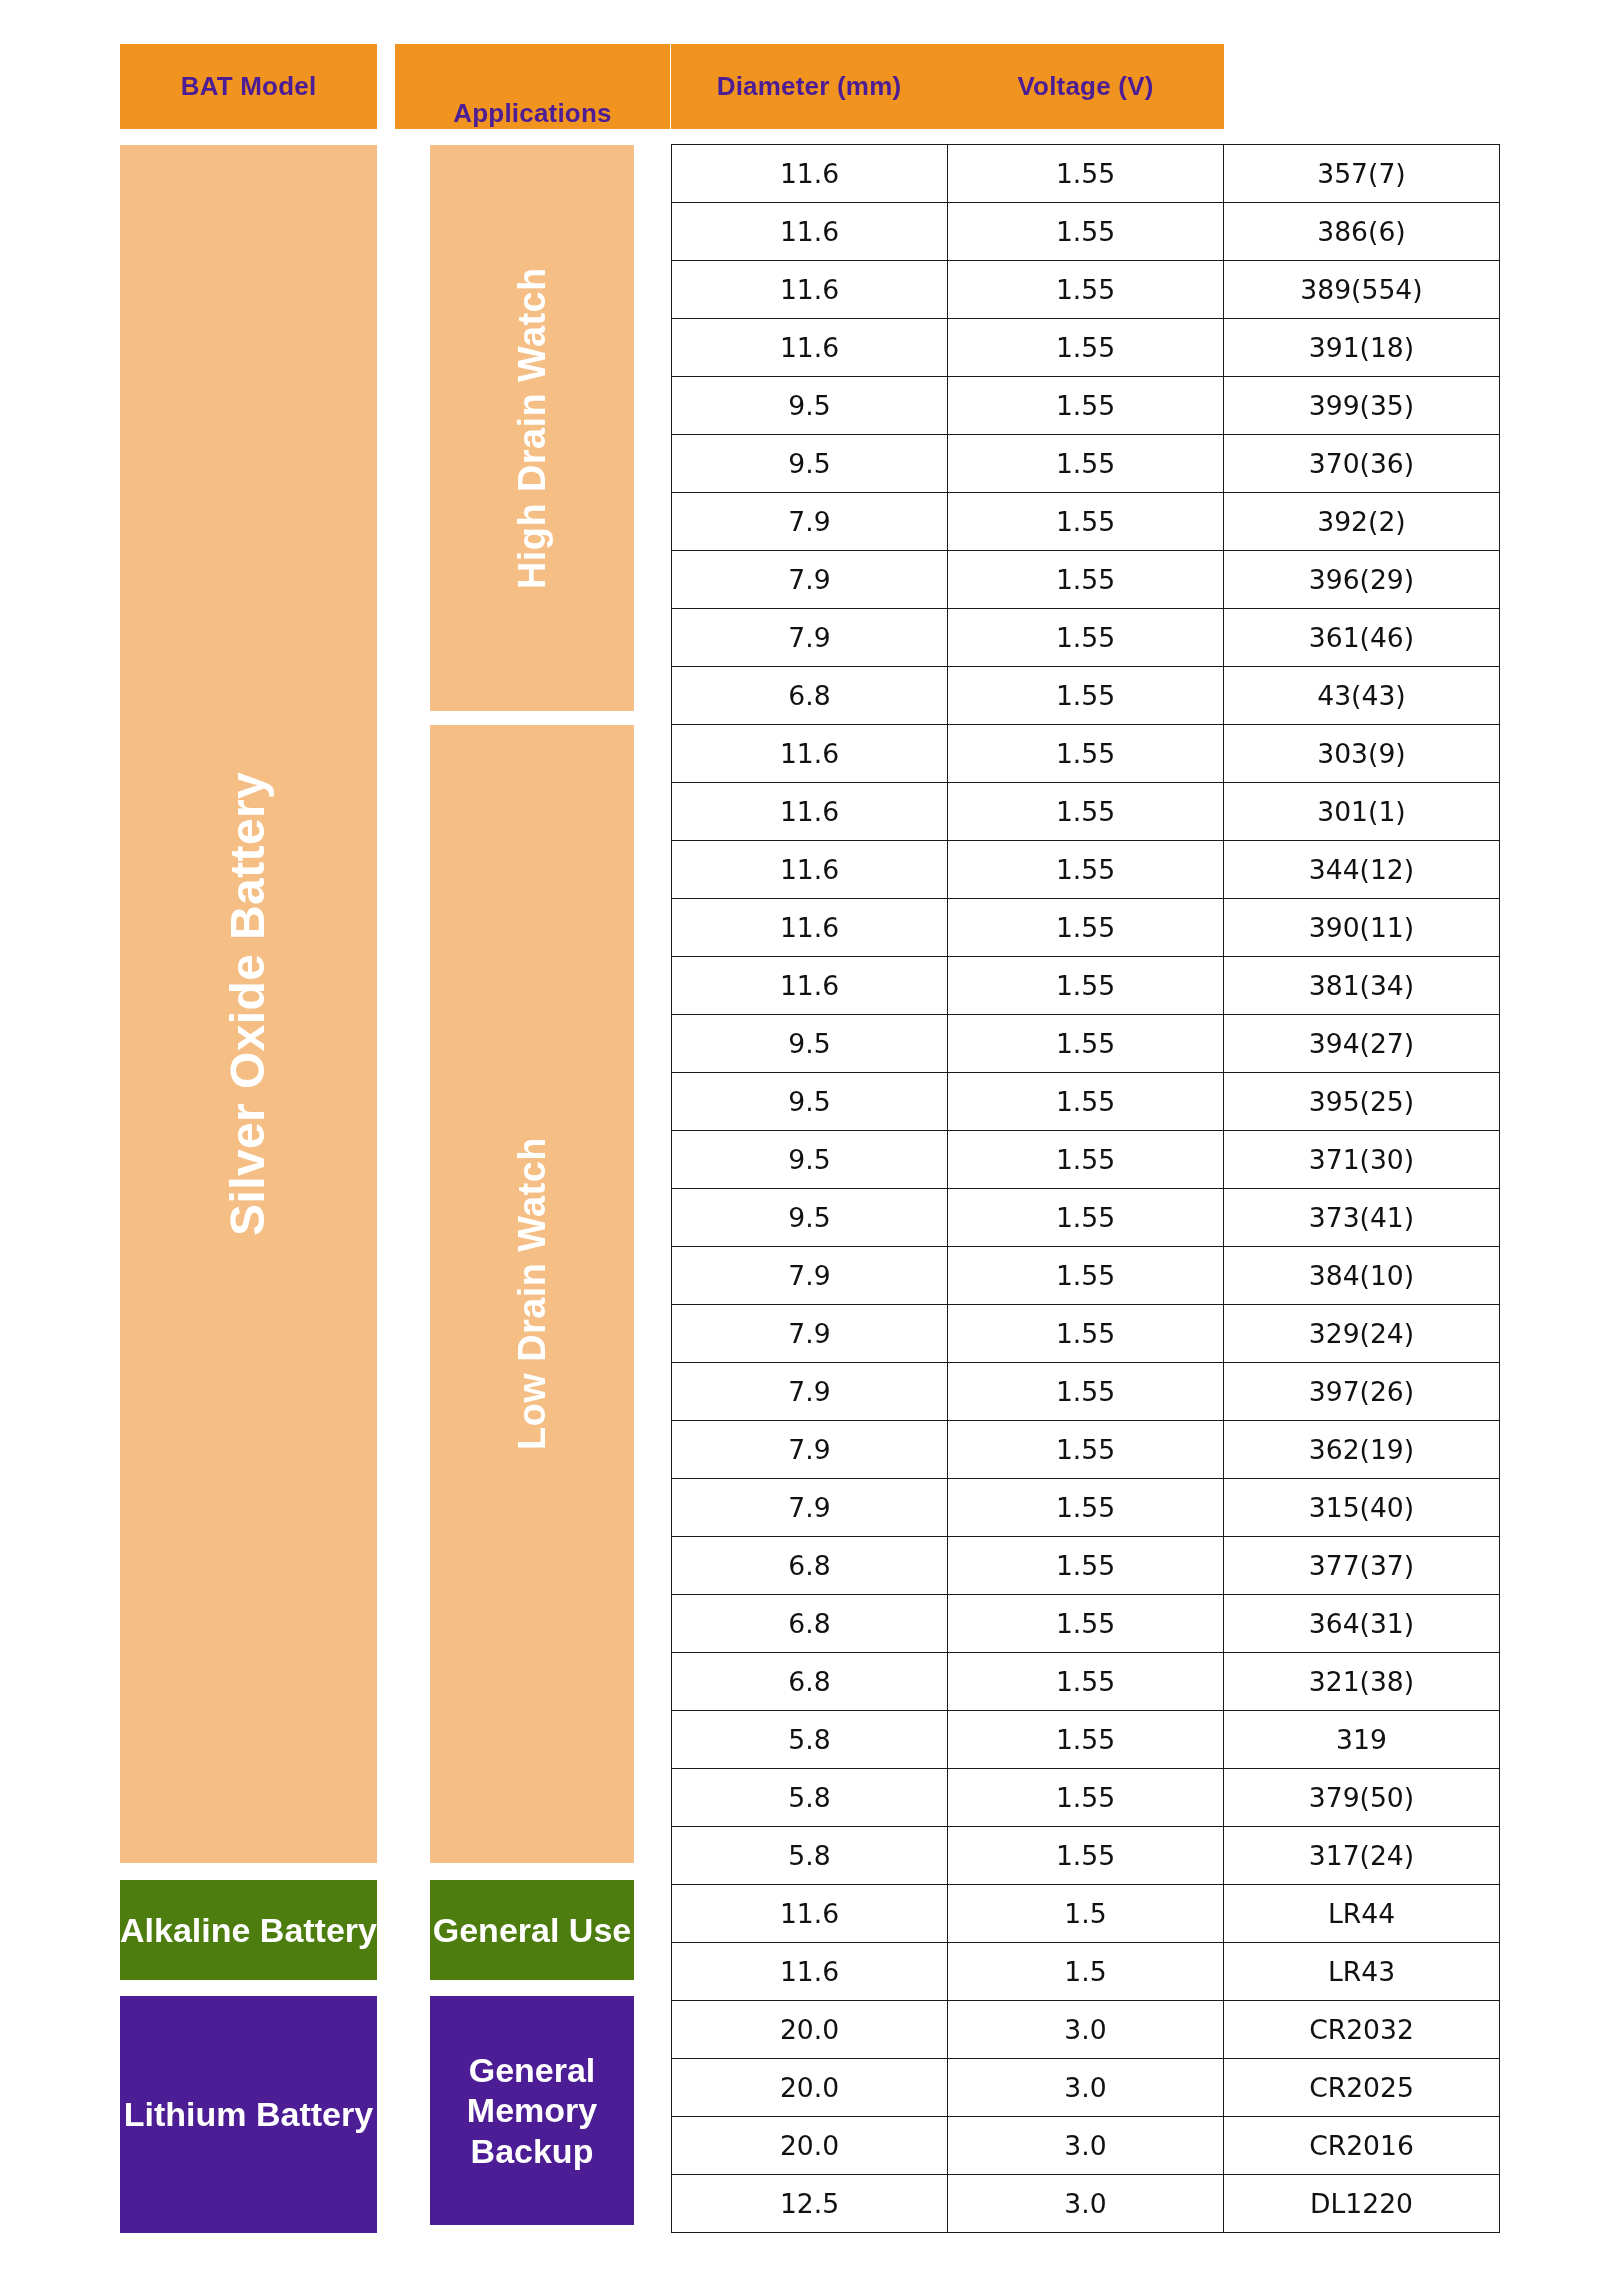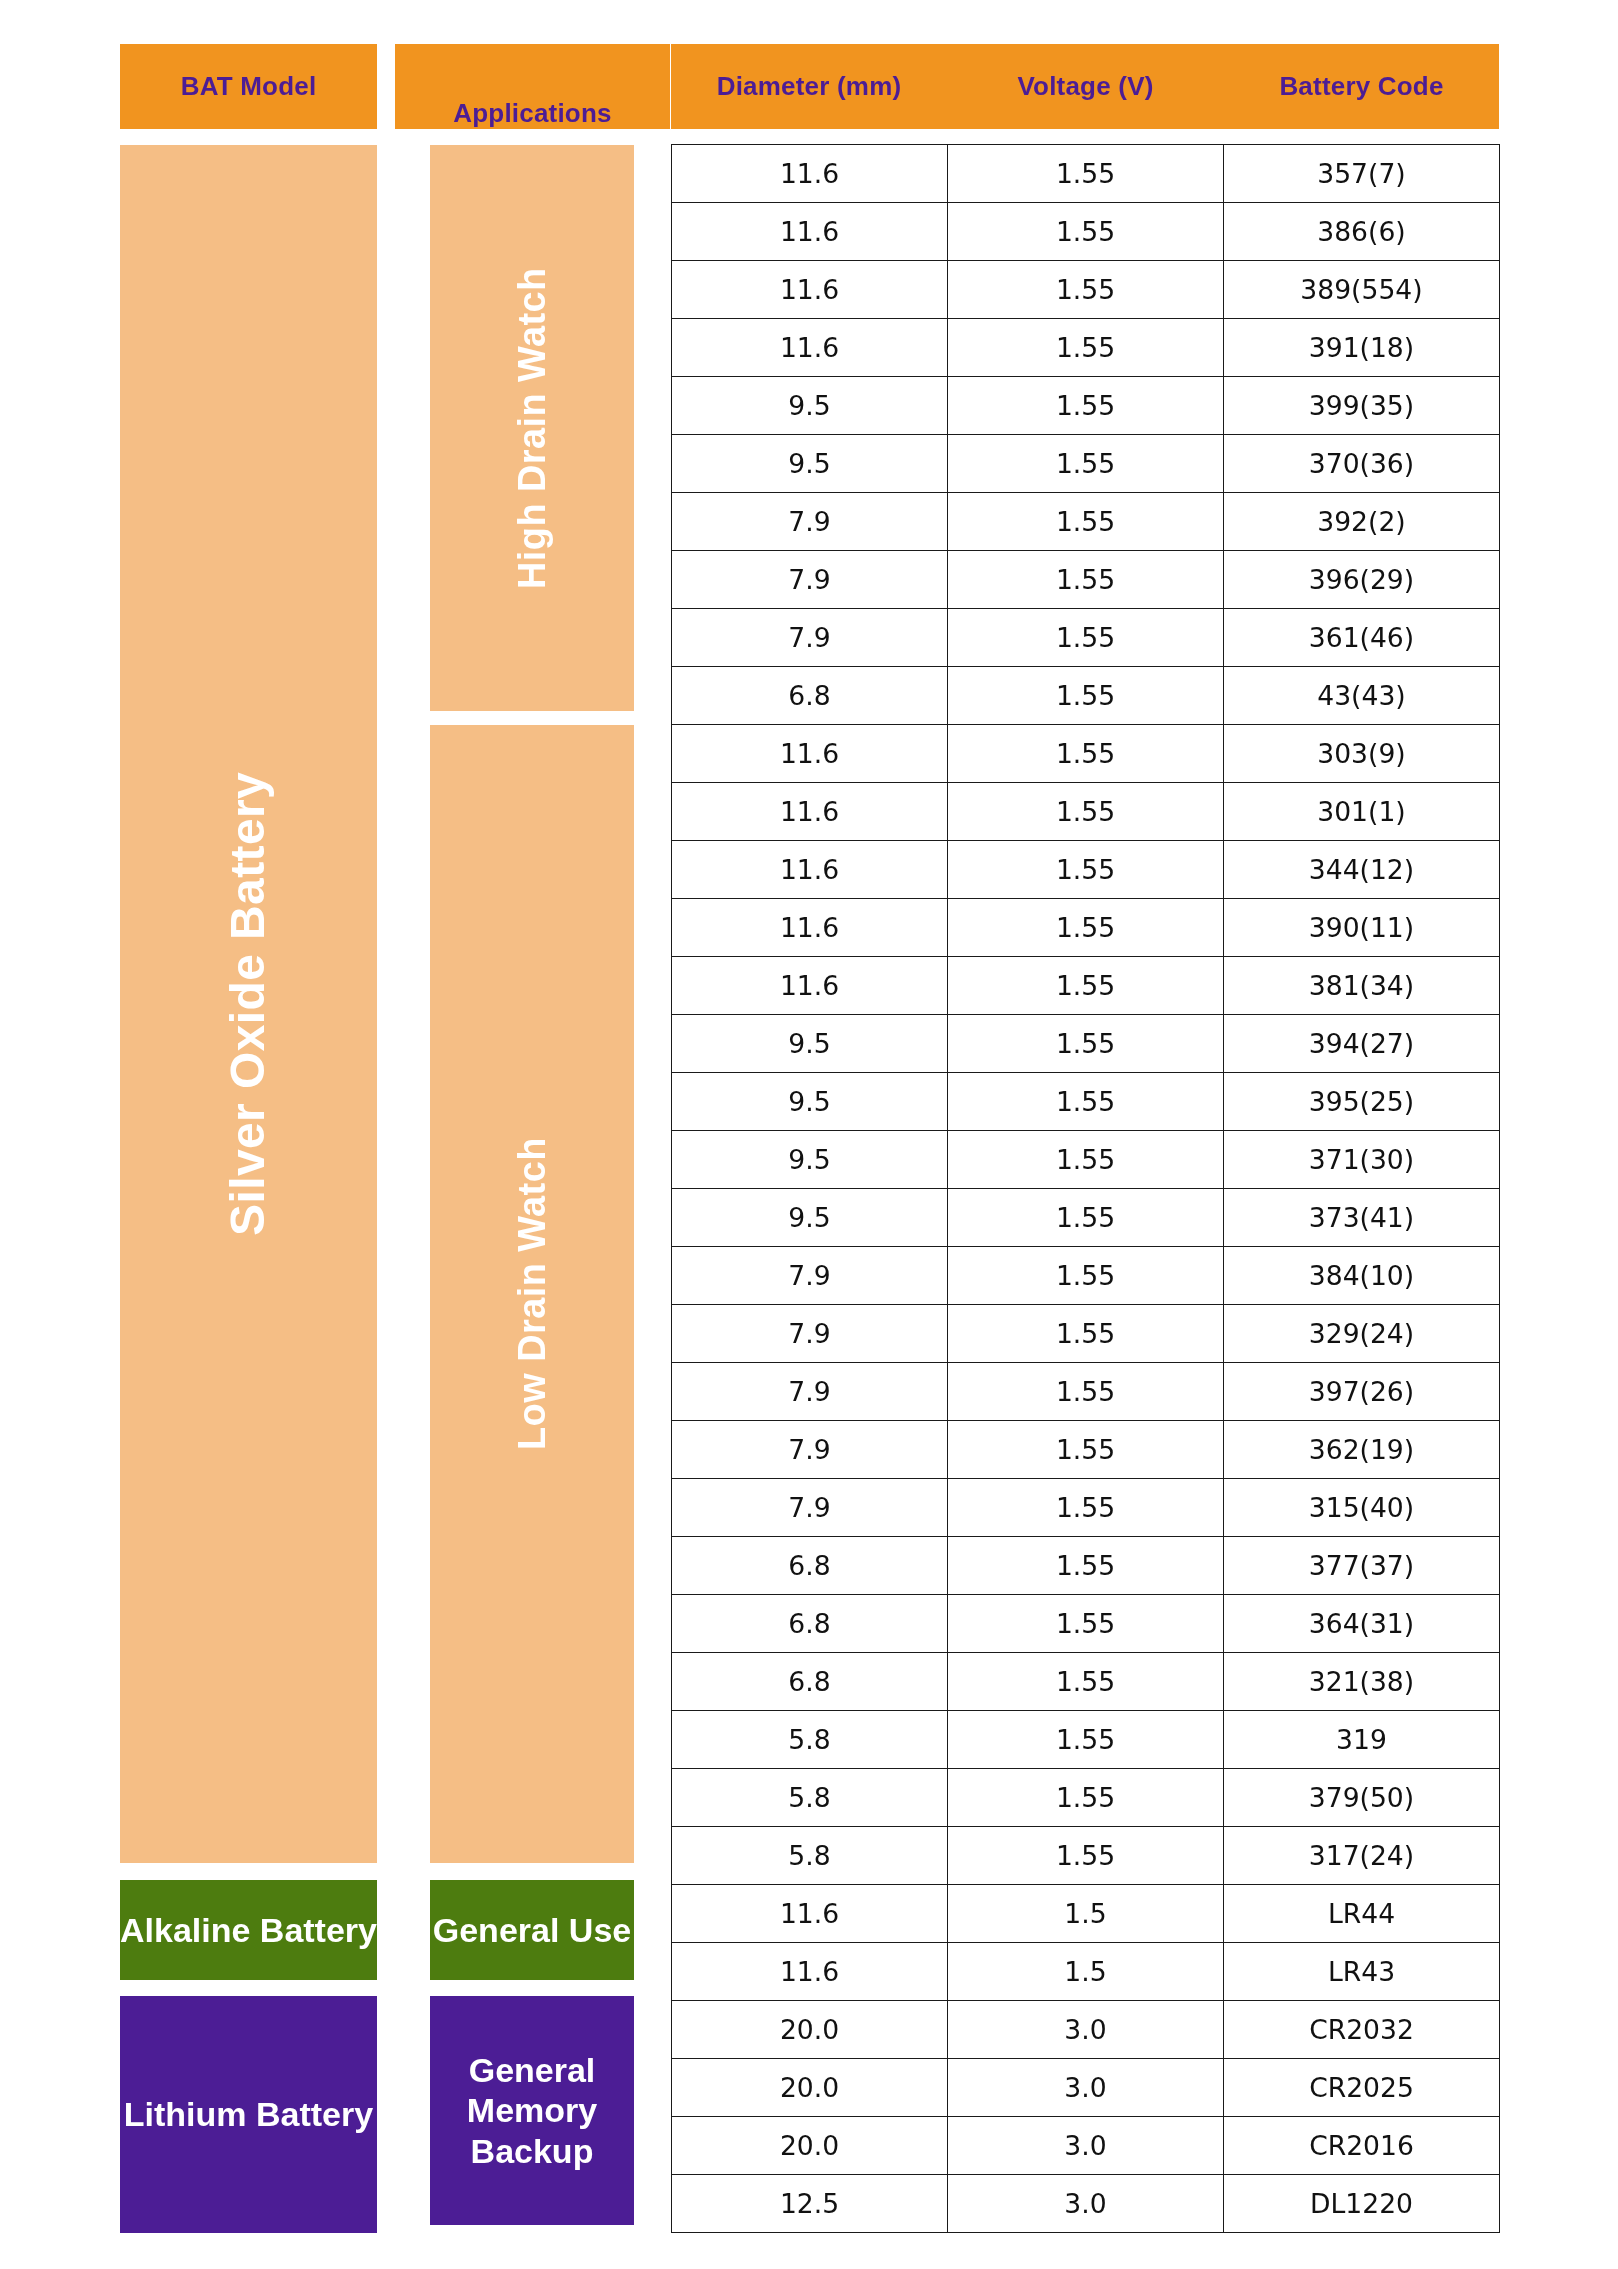--- a/index.html
+++ b/index.html
@@ -77,23 +77,20 @@
   </div>
   <div class="hdr" style="left:395px;width:275px;align-items:flex-end;">
     <span>Applications</span>
   </div>
   <div class="hdr" style="left:671px;width:276px;">
     <span>Diameter (mm)</span>
   </div>
   <div class="hdr" style="left:947px;width:277px;">
     <span>Voltage (V)</span>
   </div>
-  <div class="hdr" style="left:1224px;width:275px;">
-    <span>Battery Code</span>
-  </div>
 
   <div class="cat silver vert" style="left:120px;top:145px;width:257px;height:1718px;">
     <span>Silver Oxide Battery</span>
   </div>
 
   <div class="cat alk" style="left:120px;top:1880px;width:257px;height:100px;">
     <span>Alkaline Battery</span>
   </div>
 
   <div class="cat lit" style="left:120px;top:1996px;width:257px;height:237px;">

